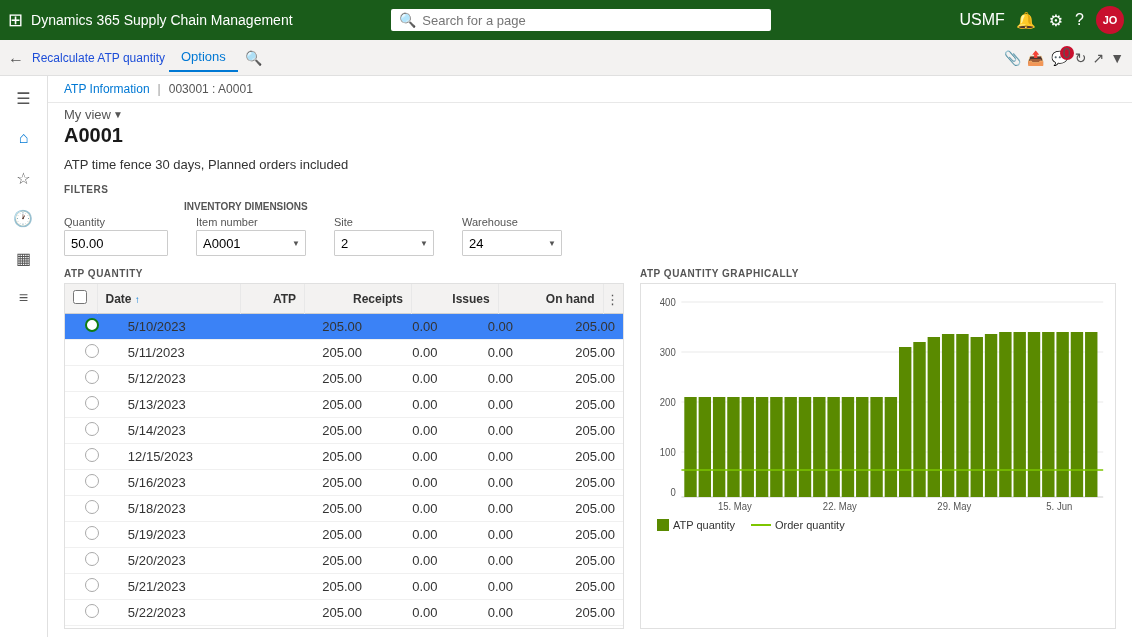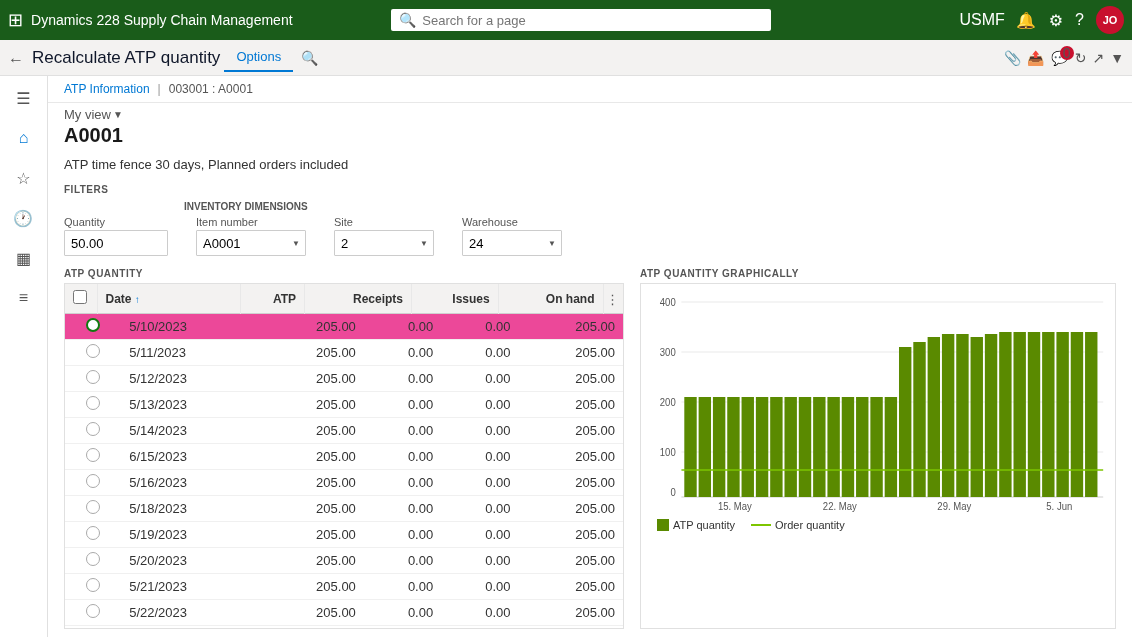--- a/index.html
+++ b/index.html
@@ -26,21 +26,21 @@
       width: 28px; height: 28px; border-radius: 50%; background: #c8102e;
       display: flex; align-items: center; justify-content: center; color: white; font-size: 11px; font-weight: bold;
     }
 
     
     .second-toolbar {
       display: flex; align-items: center; background: #f3f2f1; border-bottom: 1px solid #e0e0e0;
       height: 36px; padding: 0 8px; gap: 4px;
     }
     .second-toolbar .back-btn { color: #555; font-size: 16px; cursor: pointer; margin-right: 4px; }
-    .second-toolbar .page-name { font-size: 17px; color: #0f172a; }
+    .second-toolbar .page-name { font-size: 12px; color: #1d4ed8; }
     .second-toolbar .tab {
       padding: 6px 12px; font-size: 13px; cursor: pointer; border-bottom: 2px solid transparent;
     }
     .second-toolbar .tab.active { border-bottom: 2px solid #0078d4; color: #0078d4; }
     .second-toolbar .search-btn { margin-left: 4px; font-size: 14px; color: #555; cursor: pointer; }
     .second-toolbar .right-actions { margin-left: auto; display: flex; align-items: center; gap: 6px; }
     .second-toolbar .right-actions span { font-size: 14px; color: #555; cursor: pointer; }
     .notification-badge { position: relative; }
     .notification-badge .badge {
       position: absolute; top: -4px; right: -5px; background: #c8102e; color: white;
@@ -115,21 +115,21 @@
     .atp-table thead tr { background: #f3f2f1; border-bottom: 1px solid #d0d0d0; }
     .atp-table thead th {
       padding: 6px 8px; text-align: right; font-weight: 600; color: #333; white-space: nowrap;
       border-right: 1px solid #e8e8e8; font-size: 12px;
     }
     .atp-table thead th:first-child { text-align: left; width: 32px; }
     .atp-table thead th:nth-child(2) { text-align: left; min-width: 90px; }
     .atp-table thead th .sort-icon { font-size: 10px; color: #0078d4; }
 
     .atp-table tbody tr { border-bottom: 1px solid #f0f0f0; }
-    .atp-table tbody tr.selected { background: #ec4899; }
+    .atp-table tbody tr.selected { background: #3b82f6; }
     .atp-table tbody td { padding: 4px 8px; text-align: right; color: #333; }
     .atp-table tbody td:first-child { text-align: center; }
     .atp-table tbody td:nth-child(2) { text-align: left; }
 
     .row-radio { width: 14px; height: 14px; border: 1px solid #aaa; border-radius: 50%; display: inline-block; background: white; }
     .row-radio.selected-radio { border-color: #107c10; border-width: 2px; }
 
     .more-options { position: absolute; right: 0; top: 6px; color: #555; cursor: pointer; padding: 2px 4px; }
 
     
@@ -154,21 +154,21 @@
     .table-scroll::-webkit-scrollbar-track { background: #f1f1f1; }
     .table-scroll::-webkit-scrollbar-thumb { background: #ccc; border-radius: 3px; }
 
     .filter-icon { color: white; font-size: 16px; cursor: pointer; }
   </style>
 </head>
 <body>
 
 <div class="top-nav">
   <span class="grid-icon">⊞</span>
-  <span class="app-title">Dynamics 228 Supply Chain Management</span>
+  <span class="app-title">Dynamics 365 Supply Chain Management</span>
 
   <div class="search-bar">
     <span class="search-icon">🔍</span>
     <input type="text" placeholder="Search for a page" style="">
   </div>
 
   <div class="right-icons">
     <span>USMF</span>
     <span>🔔</span>
     <span>⚙</span>
@@ -338,21 +338,21 @@
       <td>5/14/2023</td>
       <td>205.00</td>
       <td>0.00</td>
       <td>0.00</td>
       <td>205.00</td>
     </tr>
                   <tr>
       <td>
         <div class="row-radio "></div>
       </td>
-      <td>6/15/2023</td>
+      <td>12/15/2023</td>
       <td>205.00</td>
       <td>0.00</td>
       <td>0.00</td>
       <td>205.00</td>
     </tr>
                   <tr>
       <td>
         <div class="row-radio "></div>
       </td>
       <td>5/16/2023</td>

